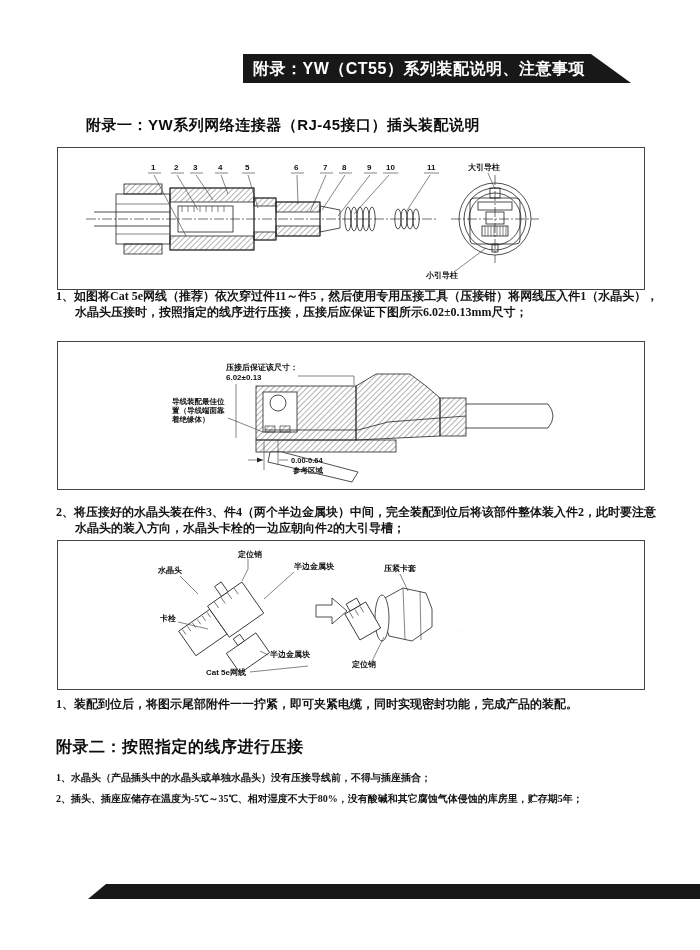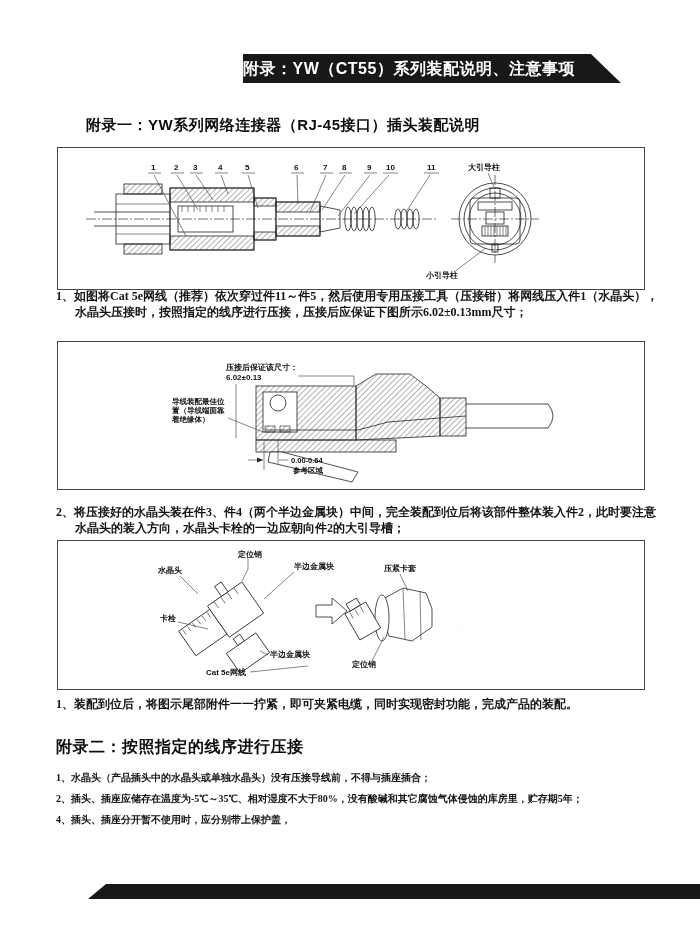--- a/index.html
+++ b/index.html
@@ -1,20 +1,20 @@
 <!DOCTYPE html>
 <html><head>
 <meta charset="utf-8">
 <style>
   html,body{margin:0;padding:0;}
   body{background:#e8e8e8;font-family:"Liberation Sans",sans-serif;}
   .page{position:relative;width:700px;height:950px;background:#ffffff;overflow:hidden;
         font-family:"Liberation Sans",sans-serif;color:#111;}
   .banner{position:absolute;left:243px;top:54px;width:378px;height:29px;background:#181818;
-          color:#fff;font-weight:bold;font-size:16px;line-height:29px;
+          color:#fff;font-weight:bold;font-size:16px;line-height:29px;padding-left:10px;
           clip-path:polygon(0 0,348px 0,100% 100%,0 100%);letter-spacing:0.5px;}
   .sec-title{position:absolute;left:56px;font-weight:bold;color:#0d0d0d;letter-spacing:0.5px;}
   #sec1-title{top:116px;font-size:15px;padding-left:30px;}
   #sec2-title{top:737px;font-size:16px;}
   .figbox{position:absolute;left:57px;width:586px;border:1px solid #444;background:#fff;}
   #fig1{top:147px;height:141px;}
   #fig2{top:341px;height:147px;}
   #fig3{top:540px;height:148px;}
   .step,.note{font-family:"Liberation Serif",serif;font-weight:bold;color:#141414;}
   .step{position:absolute;left:56px;width:590px;font-size:12px;line-height:15.5px;
@@ -275,17 +275,16 @@
     </svg>
   </div>
 
   <div class="step" id="step3">1、装配到位后，将图示尾部附件一一拧紧，即可夹紧电缆，同时实现密封功能，完成产品的装配。</div>
 
   <div class="sec-title" id="sec2-title">附录二：按照指定的线序进行压接</div>
 
   <div class="notes">
     <div class="note">1、水晶头（产品插头中的水晶头或单独水晶头）没有压接导线前，不得与插座插合；</div>
     <div class="note">2、插头、插座应储存在温度为-5℃～35℃、相对湿度不大于80%，没有酸碱和其它腐蚀气体侵蚀的库房里，贮存期5年；</div>
-    <div class="note">4、插头、插座分开暂不使用时，应分别带上保护盖，</div>
   </div>
 
   <div class="footer-bar"></div>
 </div>
 
 </body></html>

